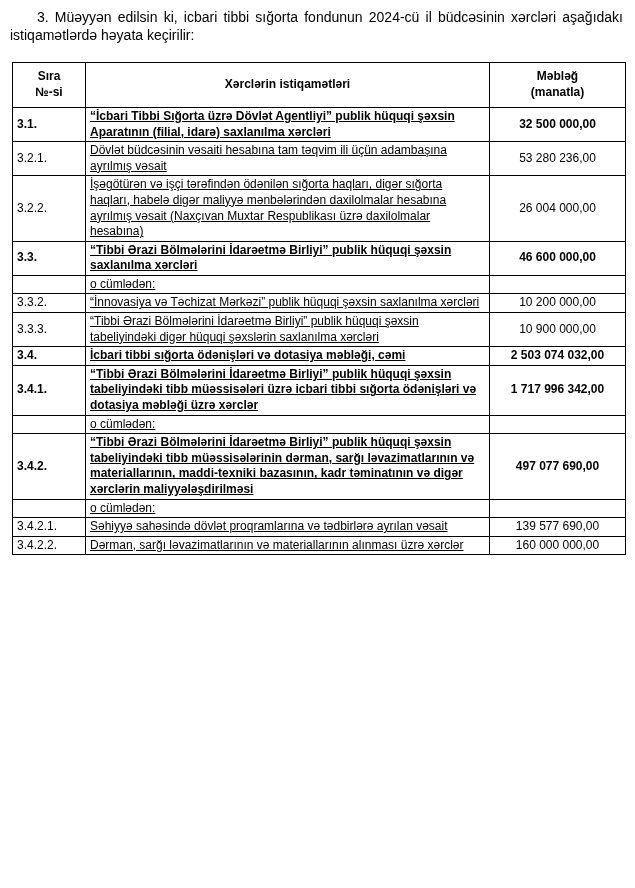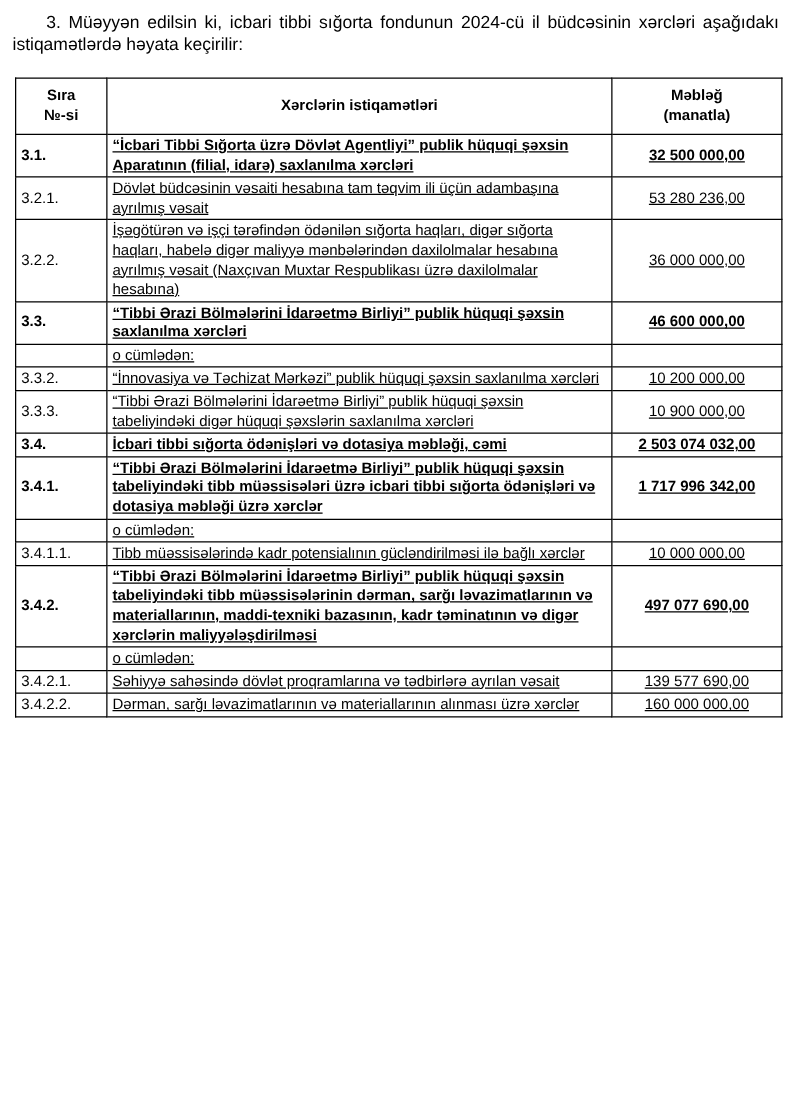--- a/index.html
+++ b/index.html
@@ -52,21 +52,20 @@
   col.c-amt { width: 136px; }
   td.num {
   }
   td.desc {
     text-align: left;
     text-decoration: underline;
   }
   td.amt {
     text-align: center;
     white-space: nowrap;
-    text-decoration: underline;
   }
   tr.bold td {
     font-weight: bold;
   }
 </style>
 </head>
 <body>
 
 <div class="page">
 
@@ -94,21 +93,21 @@
       <td class="amt">32 500 000,00</td>
     </tr>
         <tr>
       <td class="num">3.2.1.</td>
       <td class="desc">Dövlət büdcəsinin vəsaiti hesabına tam təqvim ili üçün adambaşına ayrılmış vəsait</td>
       <td class="amt">53 280 236,00</td>
     </tr>
         <tr>
       <td class="num">3.2.2.</td>
       <td class="desc">İşəgötürən və işçi tərəfindən ödənilən sığorta haqları, digər sığorta haqları, habelə digər maliyyə mənbələrindən daxilolmalar hesabına ayrılmış vəsait (Naxçıvan Muxtar Respublikası üzrə daxilolmalar hesabına)</td>
-      <td class="amt">36 000 000,00</td>
+      <td class="amt">26 004 000,00</td>
     </tr>
         <tr class="bold">
       <td class="num">3.3.</td>
       <td class="desc">“Tibbi Ərazi Bölmələrini İdarəetmə Birliyi” publik hüquqi şəxsin saxlanılma xərcləri</td>
       <td class="amt">46 600 000,00</td>
     </tr>
         <tr>
       <td class="num"></td>
       <td class="desc">o cümlədən:</td>
       <td class="amt"></td>
@@ -131,25 +130,20 @@
         <tr class="bold">
       <td class="num">3.4.1.</td>
       <td class="desc">“Tibbi Ərazi Bölmələrini İdarəetmə Birliyi” publik hüquqi şəxsin tabeliyindəki tibb müəssisələri üzrə icbari tibbi sığorta ödənişləri və dotasiya məbləği üzrə xərclər</td>
       <td class="amt">1 717 996 342,00</td>
     </tr>
         <tr>
       <td class="num"></td>
       <td class="desc">o cümlədən:</td>
       <td class="amt"></td>
     </tr>
-        <tr>
-      <td class="num">3.4.1.1.</td>
-      <td class="desc">Tibb müəssisələrində kadr potensialının gücləndirilməsi ilə bağlı xərclər</td>
-      <td class="amt">10 000 000,00</td>
-    </tr>
         <tr class="bold">
       <td class="num">3.4.2.</td>
       <td class="desc">“Tibbi Ərazi Bölmələrini İdarəetmə Birliyi” publik hüquqi şəxsin tabeliyindəki tibb müəssisələrinin dərman, sarğı ləvazimatlarının və materiallarının, maddi-texniki bazasının, kadr təminatının və digər xərclərin maliyyələşdirilməsi</td>
       <td class="amt">497 077 690,00</td>
     </tr>
         <tr>
       <td class="num"></td>
       <td class="desc">o cümlədən:</td>
       <td class="amt"></td>
     </tr>

